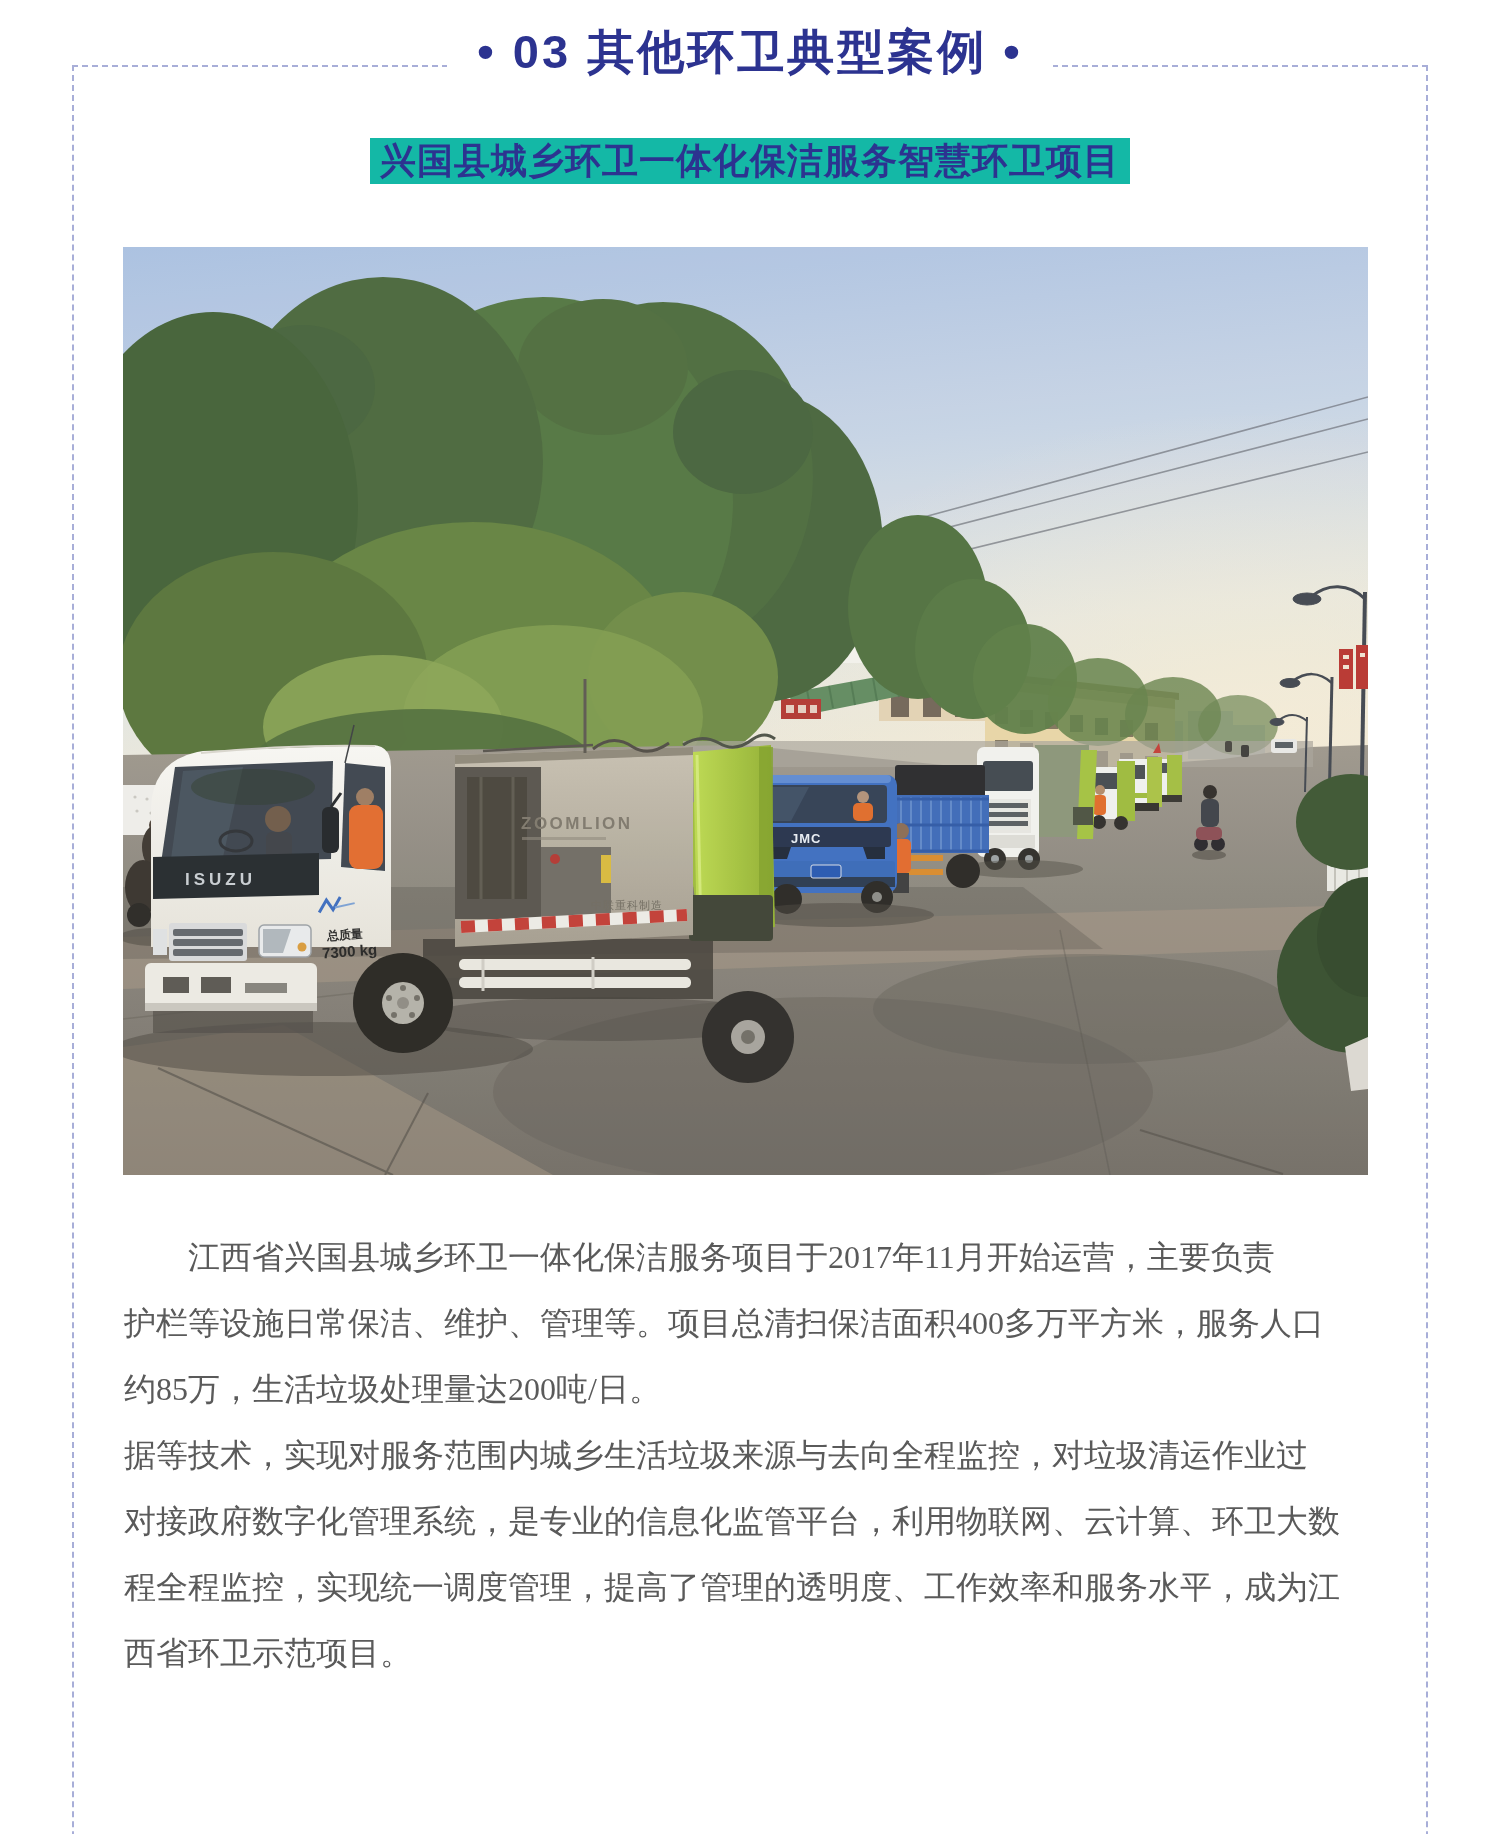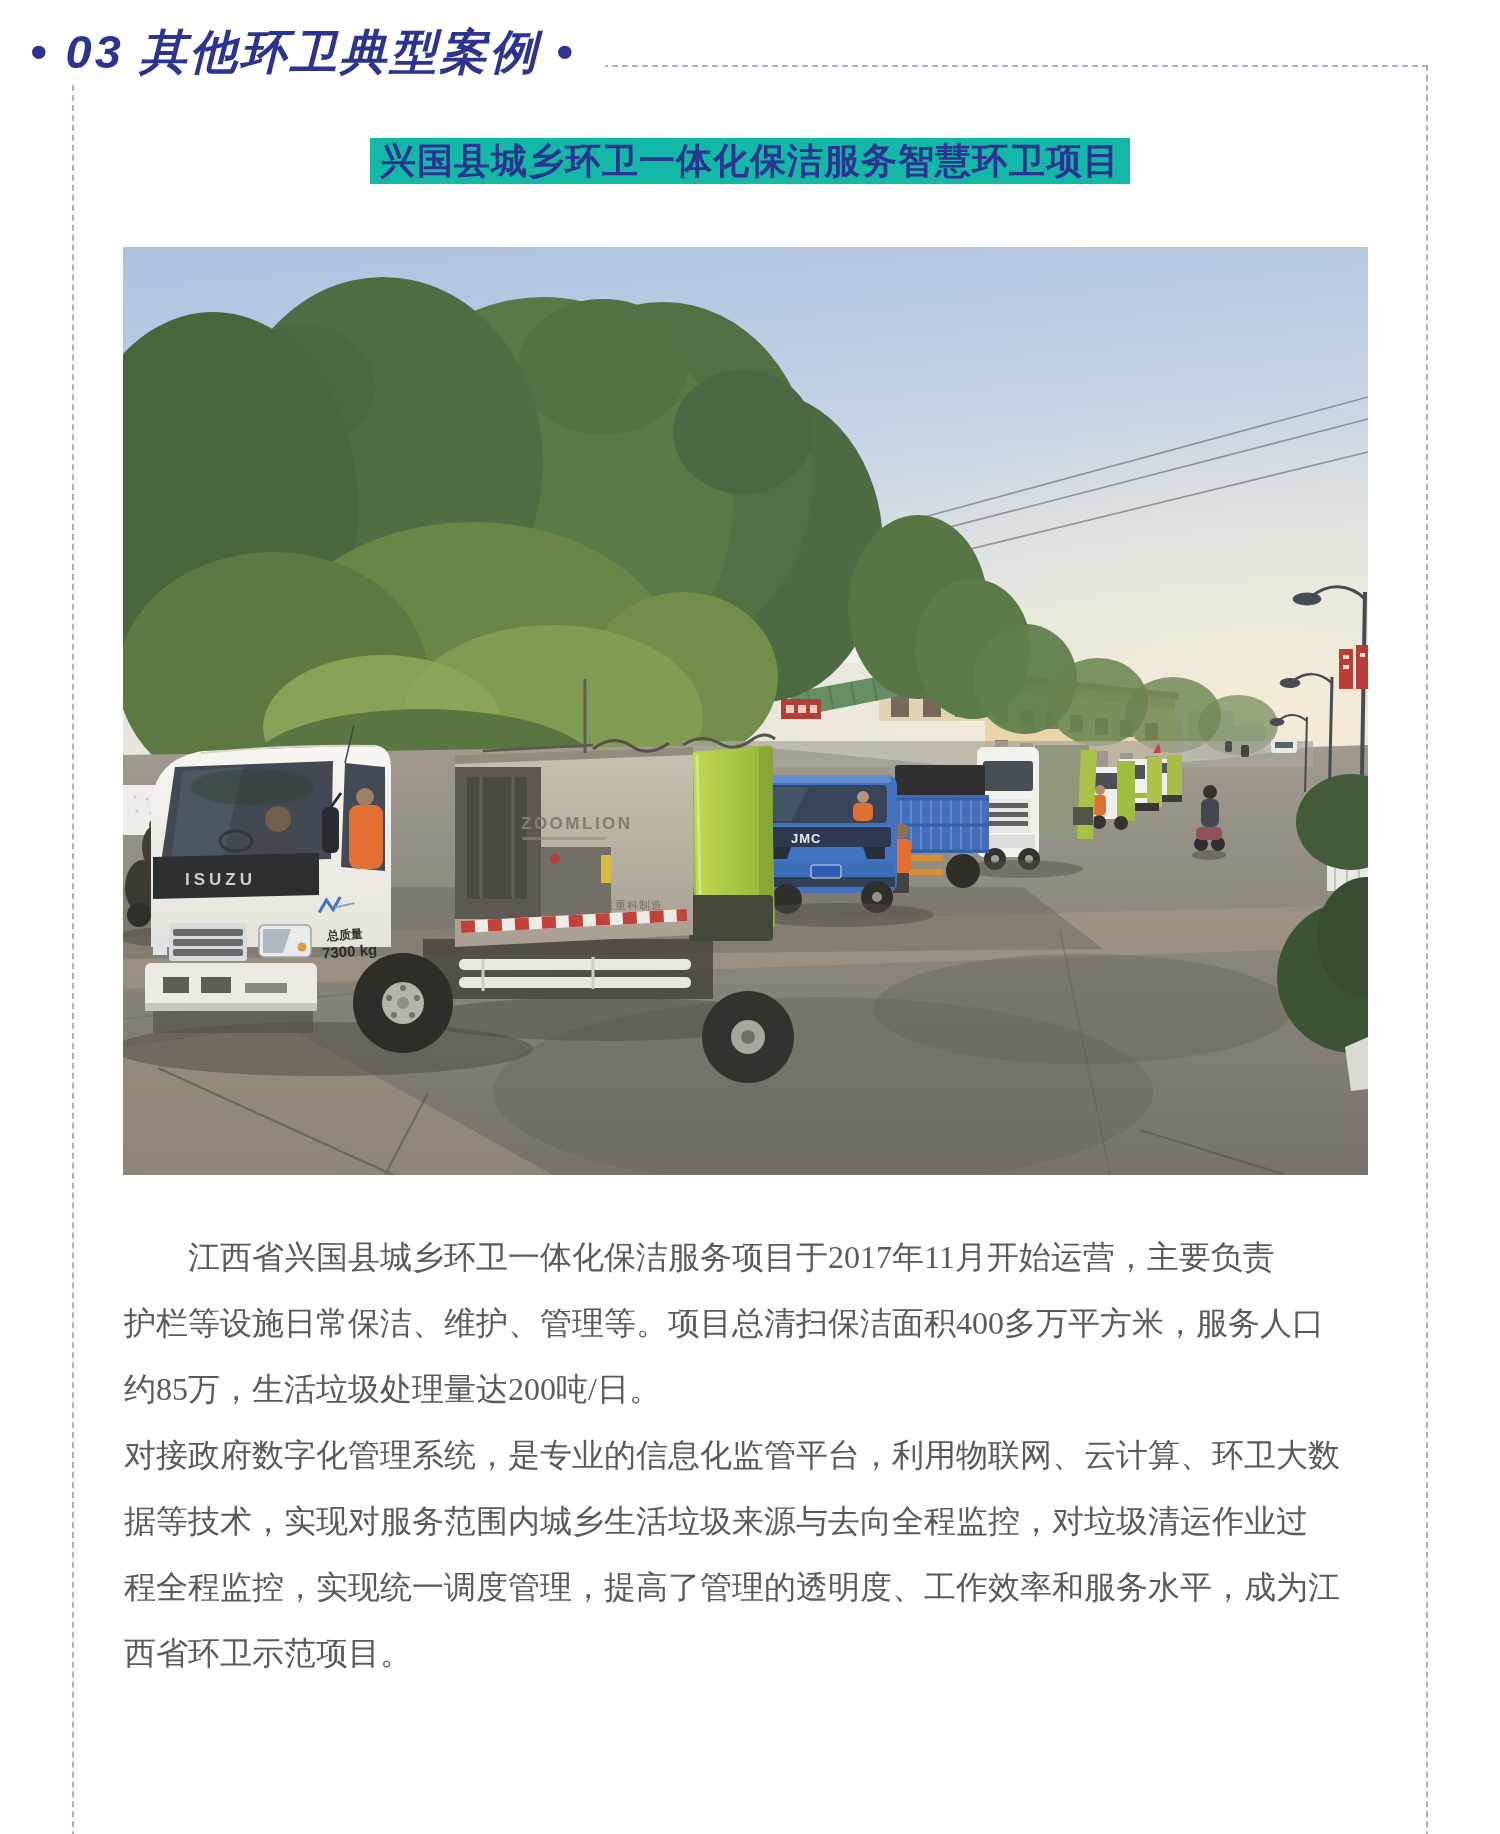--- a/index.html
+++ b/index.html
@@ -4,21 +4,21 @@
 <style>
   html,body{margin:0;padding:0;}
   body{
     width:1500px;height:1834px;position:relative;background:#ffffff;
     font-family:"Liberation Sans","DejaVu Sans",sans-serif;overflow:hidden;
   }
   .frame{
     position:absolute;left:72px;top:65px;width:1352px;height:1900px;
     border:2px dashed #a8aed8;border-bottom:none;pointer-events:none;
   }
-  .title-row{position:absolute;left:0;top:20px;width:1500px;text-align:left;font-style:italic;}
+  .title-row{position:absolute;left:0;top:20px;width:1500px;text-align:center;}
   .section-title{
     display:inline-block;background:#ffffff;padding:0 30px;
     font-size:47px;line-height:64px;font-weight:800;letter-spacing:3px;
     color:#2c3390;
   }
   .subtitle-row{position:absolute;left:0;top:138px;width:1500px;text-align:center;}
   .project-title{
     display:inline-block;font-size:36px;line-height:46px;font-weight:700;
     letter-spacing:1px;color:#2c3390;background:#14b8a6;padding:0 10px;
   }
@@ -434,17 +434,17 @@
   </g>
 
   <rect x="0" y="0" width="1245" height="928" fill="#f2e6cf" opacity="0.05"></rect>
 </svg>
 </div>
 
 <div class="body-text">
   <div class="body-line first">江西省兴国县城乡环卫一体化保洁服务项目于2017年11月开始运营，主要负责</div>
   <div class="body-line">护栏等设施日常保洁、维护、管理等。项目总清扫保洁面积400多万平方米，服务人口</div>
   <div class="body-line">约85万，生活垃圾处理量达200吨/日。</div>
+  <div class="body-line">据等技术，实现对服务范围内城乡生活垃圾来源与去向全程监控，对垃圾清运作业过</div>
   <div class="body-line">对接政府数字化管理系统，是专业的信息化监管平台，利用物联网、云计算、环卫大数</div>
-  <div class="body-line">据等技术，实现对服务范围内城乡生活垃圾来源与去向全程监控，对垃圾清运作业过</div>
   <div class="body-line">程全程监控，实现统一调度管理，提高了管理的透明度、工作效率和服务水平，成为江</div>
   <div class="body-line">西省环卫示范项目。</div>
 </div>
 
 </body></html>

